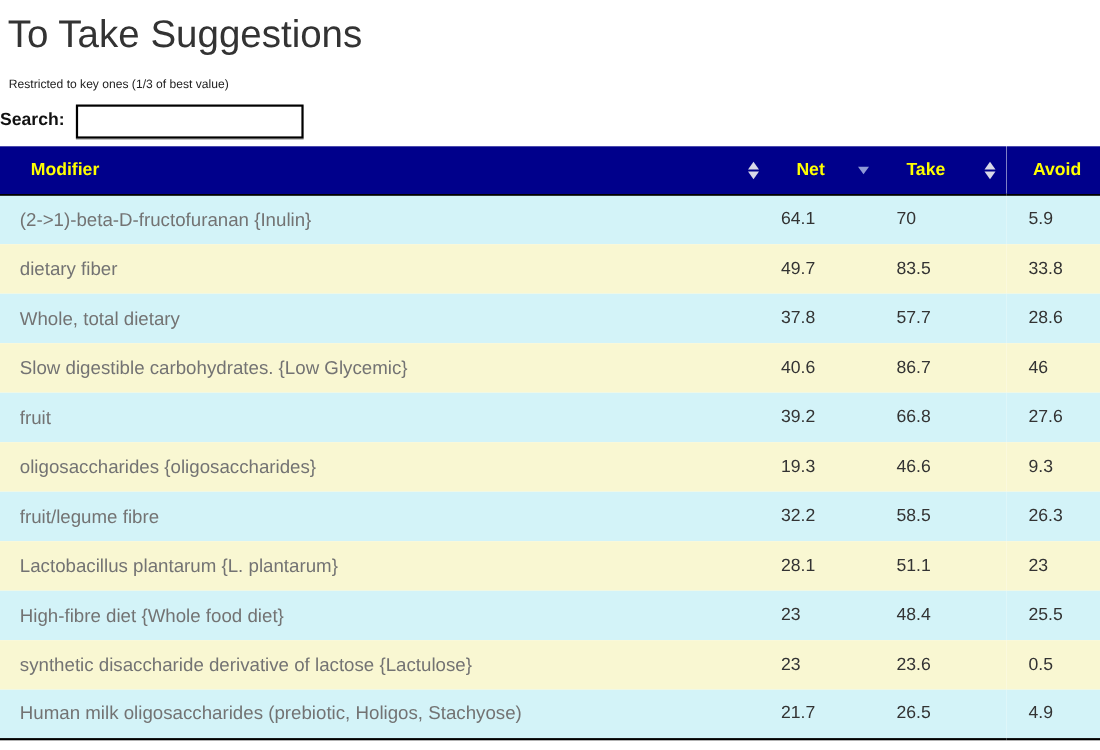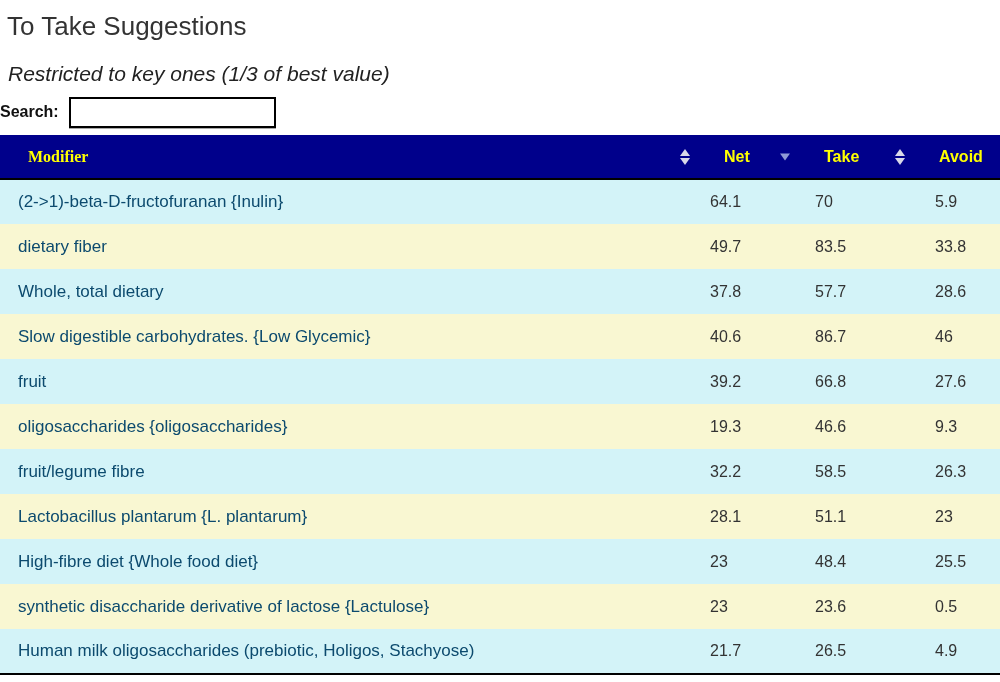--- a/index.html
+++ b/index.html
@@ -5,26 +5,26 @@
   * { box-sizing: border-box; }
   html, body { margin: 0; padding: 0; background: #fff; }
   body {
     font-family: "Liberation Sans", sans-serif;
     width: 1000px; height: 682px; overflow: hidden;
   }
   .page { position: relative; width: 1000px; height: 682px; overflow: hidden; background: #fff; }
 
   .page-title {
     margin: 12px 0 0 7px;
-    font-size: 26px; font-weight: 400; color: #333;
+    font-size: 35px; font-weight: 400; color: #333;
     line-height: 1.15;
   }
   .page-subtitle {
     margin: 19px 0 0 8px;
-    font-size: 21px; color: #222; line-height: 1.2; font-style: italic;
+    font-size: 11px; color: #222; line-height: 1.2;
   }
 
   .controls {
     margin-top: 10px; height: 32px;
     display: flex; justify-content: space-between; align-items: center;
   }
   .length-control {
     margin-left: 8px; display: flex; align-items: center;
     font-size: 16px; font-weight: bold; color: #111;
   }
@@ -61,21 +61,21 @@
   col.c-take  { width: 115px; }
   col.c-avoid { width: 115px; }
 
   thead th {
     background: #00008B; color: #FFFF00;
     font-size: 16px; font-weight: bold; text-align: left;
     height: 44px; position: relative;
     border-bottom: 2px solid #000;
     cursor: pointer;
   }
-  th.col-mod { padding-left: 28px; font-family: Liberation Serif, serif; }
+  th.col-mod { padding-left: 28px; }
   th.col-num { padding-left: 24px; }
 
   .sort-icon {
     position: absolute; right: 10px; top: 50%;
     transform: translateY(-50%);
     display: flex; flex-direction: column; gap: 2px;
   }
   .sort-icon i {
     display: block; width: 0; height: 0;
     border-left: 5px solid transparent; border-right: 5px solid transparent;
@@ -85,21 +85,21 @@
   .sort-icon.desc .arr-down { border-top-color: #8F99D6; }
 
   tbody td { height: 45px; color: #333; }
   tbody tr.odd  { background: #D3F3F8; }
   tbody tr.even { background: #F9F7D2; }
   td.col-mod  { padding-left: 18px; font-size: 17px; }
   td.col-num  { font-size: 16px; }
   td.td-net   { padding-left: 10px; margin-top: 12px; }
   td.td-take  { padding-left: 15px; }
   td.td-avoid { padding-left: 20px; }
-  .mod-link { color: #0c4a6e; cursor: pointer; }
+  .mod-link { color: #737373; cursor: pointer; }
 </style>
 </head>
 <body>
 
 <div class="page">
 
   <h3 class="page-title">To Take Suggestions</h3>
   <p class="page-subtitle">Restricted to key ones (1/3 of best value)</p>
 
   <div class="controls">

